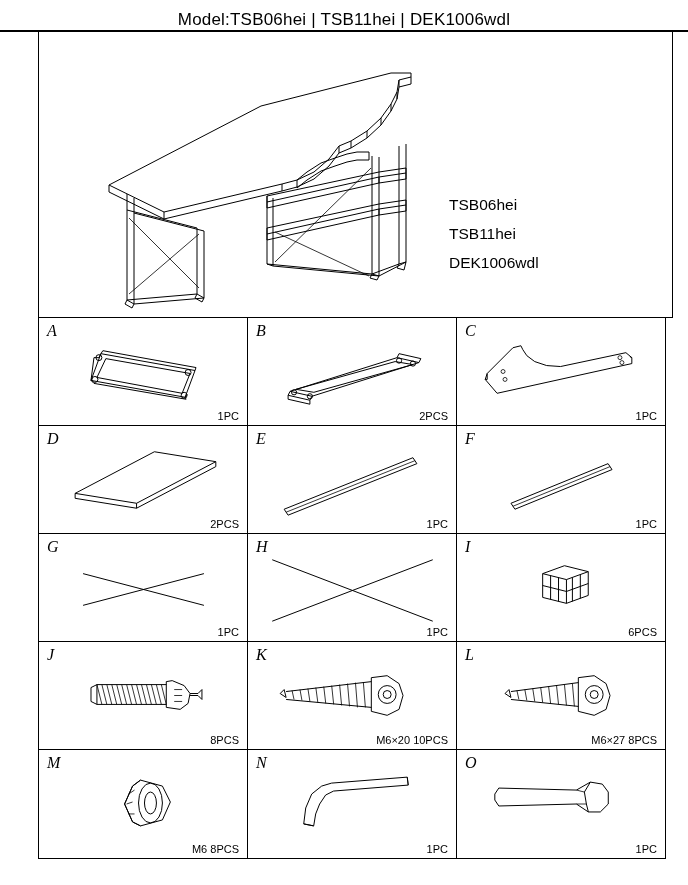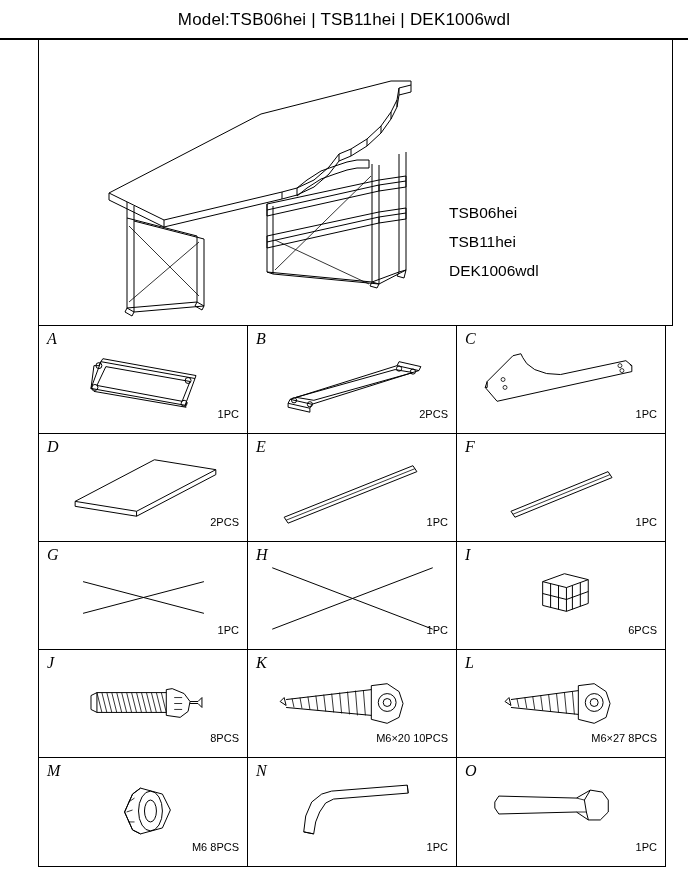--- a/index.html
+++ b/index.html
@@ -17,21 +17,20 @@
   .page {
     position: relative;
     width: 688px;
     height: 885px;
     box-sizing: border-box;
   }
   .title {
     text-align: center;
     font-size: 17px;
     padding-top: 10px;
-    padding-bottom: 8px;
     letter-spacing: 0.2px;
   }
   .rule {
     border-top: 2px solid #000;
     margin: 0;
   }
   .hero {
     position: relative;
     margin: 0 15px 0 38px;
     height: 286px;
@@ -82,21 +81,21 @@
     position: absolute;
     left: 8px;
     top: 4px;
     font-family: "Liberation Serif", serif;
     font-size: 16px;
     font-style: italic;
   }
   .cell-qty {
     position: absolute;
     right: 8px;
-    bottom: 13px;
+    bottom: 3px;
     font-size: 11px;
   }
   .cell-art {
     position: absolute;
     left: 0;
     top: 0;
     width: 100%;
     height: 100%;
   }
   svg { display: block; }

